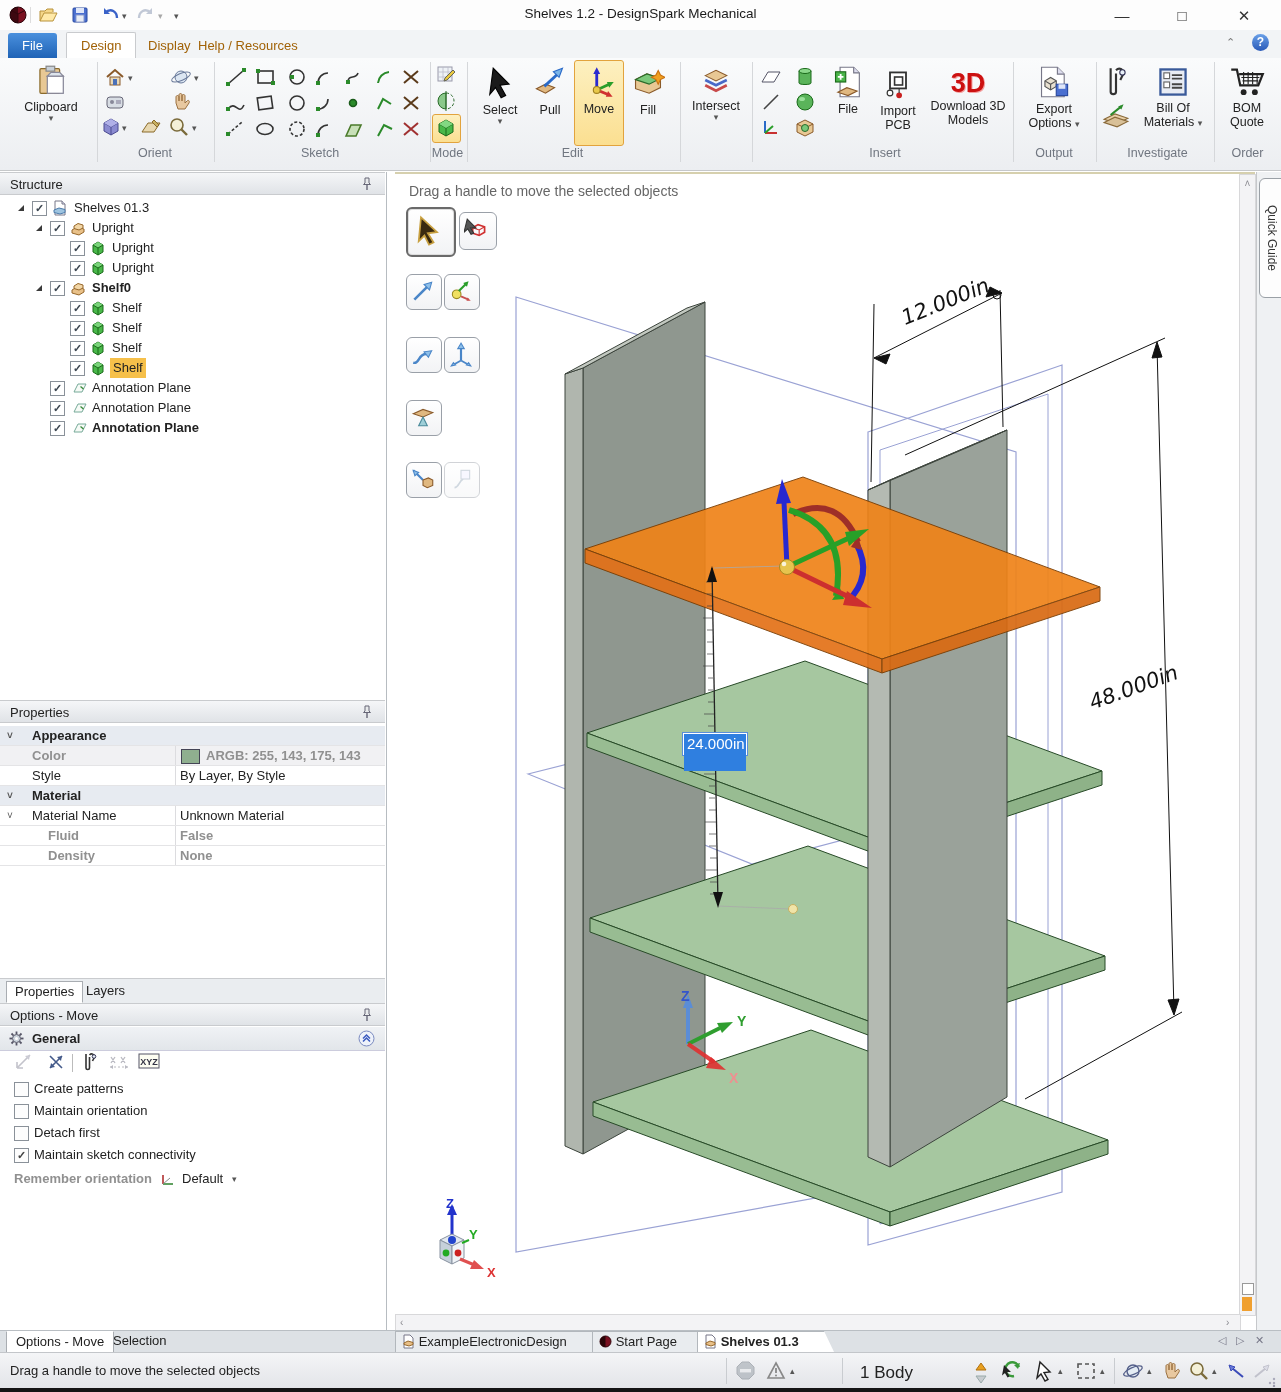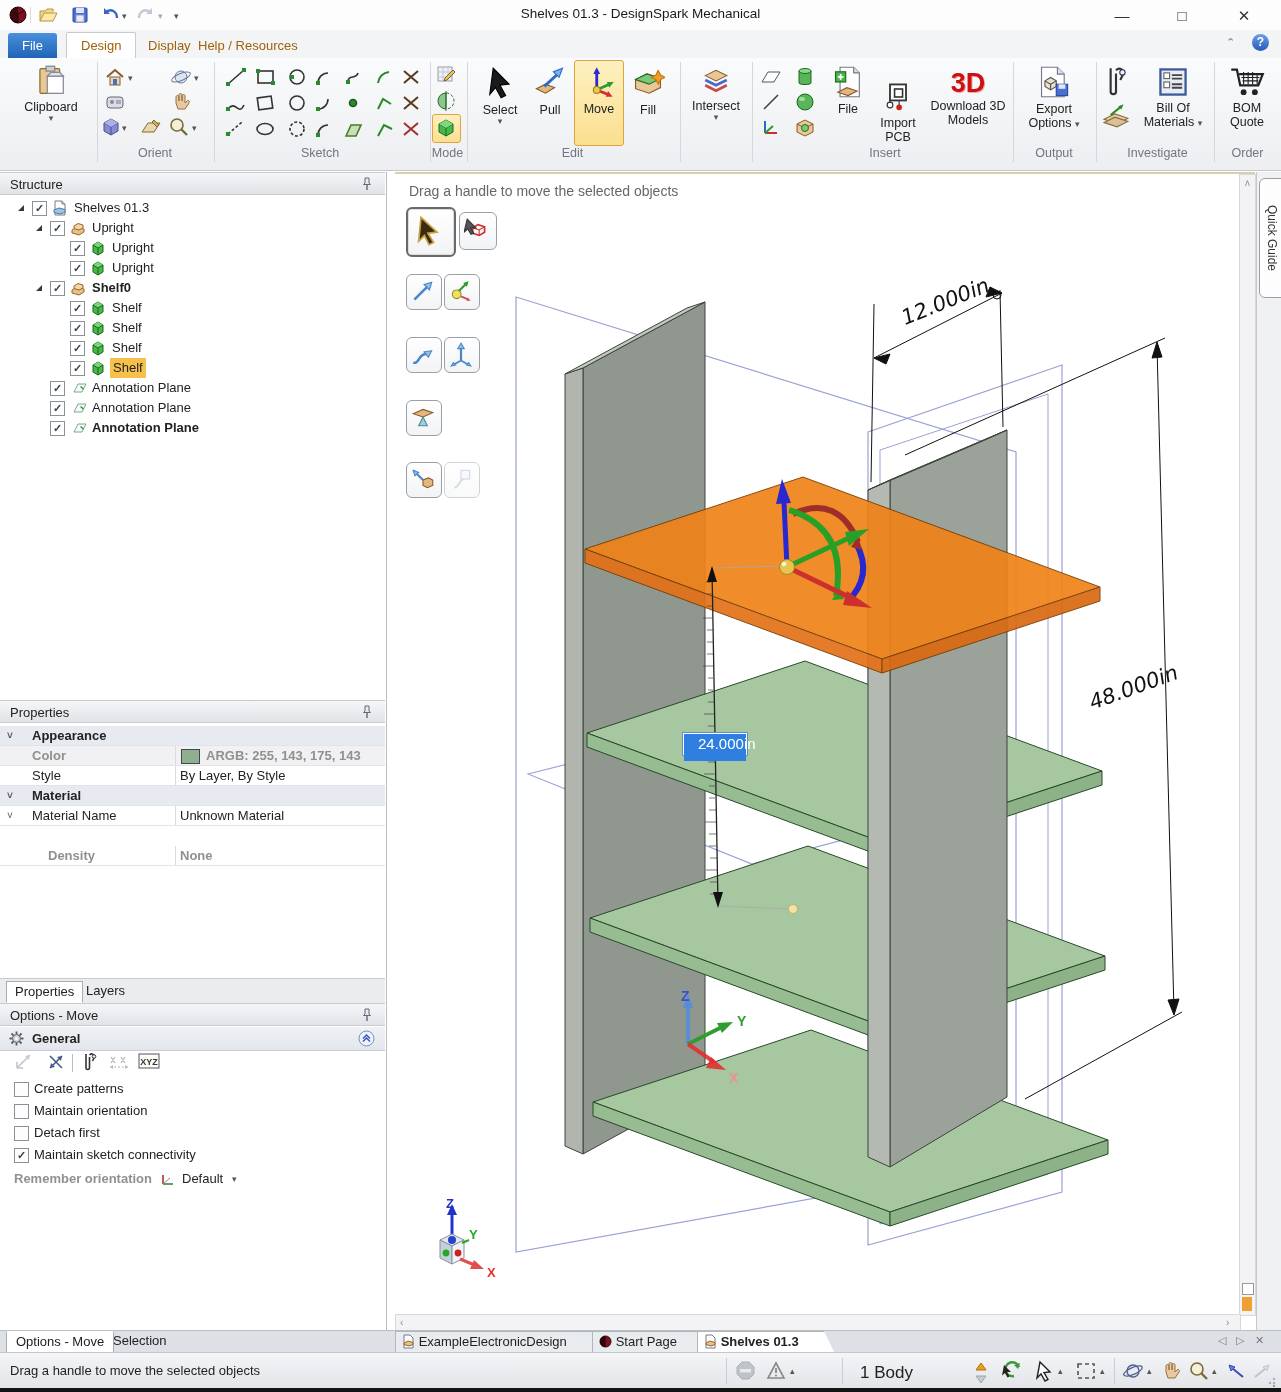--- a/index.html
+++ b/index.html
@@ -102,21 +102,21 @@
         <path d="M5 8c6-6 12-1 12 5" fill="none" stroke="#3a62c8" stroke-width="2.4"></path>
         <path d="M4 3v6h6z" fill="#3a62c8"></path>
       </svg>
     <div class="abs dd" style="left:122px;top:12px">▾</div>
     <svg class="abs qat-ico" style="left:136px;opacity:.45" viewBox="0 0 20 20">
         <path d="M15 8C9 2 3 7 3 13" fill="none" stroke="#7a8aa8" stroke-width="2.4"></path>
         <path d="M16 3v6h-6z" fill="#7a8aa8"></path>
       </svg>
     <div class="abs dd" style="left:158px;top:12px;opacity:.5">▾</div>
     <div class="abs dd" style="left:174px;top:12px">▾</div>
-    <div id="title-text" class="abs">Shelves 01.3 - DesignSpark Mechanical</div>
+    <div id="title-text" class="abs">Shelves 1.2 - DesignSpark Mechanical</div>
     <div class="abs winbtn" style="left:1100px">—</div>
     <div class="abs winbtn" style="left:1160px">□</div>
     <div class="abs winbtn" style="left:1222px">✕</div>
   </div>
 
   <div id="tabrow" class="abs">
     <div id="tab-file" class="abs mtab"><span>File</span></div>
     <div id="tab-design" class="abs mtab"><span>Design</span></div>
     <div class="abs mtab" style="left:134px"><span>Display</span></div>
     <div class="abs mtab" style="left:184px"><span>Help / Resources</span></div>
@@ -312,21 +312,21 @@
     <div class="abs bigbtn" style="left:826px;top:4px;width:44px;height:86px">
       <svg style="width:30px;height:34px;margin-top:3px" viewBox="0 0 26 30">
           <path d="M6 2h12l5 5v21H6z" fill="#fff" stroke="#778"></path>
           <path d="M18 2v5h5" fill="#dde" stroke="#778"></path>
           <rect x="2" y="6" width="9" height="9" fill="#4ab44a" stroke="#1a6a1a"></rect>
           <path d="M6.5 8v5M4 10.5h5" stroke="#fff" stroke-width="1.6"></path>
           <path d="M4 24l8-4 9 3-8 4z" fill="#e0b880" stroke="#8a5a2a"></path>
         </svg>
       <div>File</div>
     </div>
-    <div class="abs bigbtn" style="left:872px;top:20px;width:52px;height:92px">
+    <div class="abs bigbtn" style="left:872px;top:8px;width:52px;height:92px">
       <svg style="width:30px;height:32px;margin-top:3px" viewBox="0 0 26 28">
           <rect x="6" y="3" width="14" height="14" fill="#fff" stroke="#333" stroke-width="1.6"></rect>
           <rect x="10" y="7" width="7" height="7" fill="none" stroke="#333" stroke-width="1.4"></rect>
           <circle cx="6" cy="21" r="2.5" fill="#fff" stroke="#333"></circle>
           <circle cx="14" cy="23" r="2.5" fill="#c82020"></circle>
           <path d="M6 17v2M14 17v4" stroke="#333"></path>
         </svg>
       <div>Import</div>
       <div>PCB</div>
     </div>
@@ -533,20 +533,25 @@
     </div>
     <div class="abs prow sect" style="top:614px">
         <span class="chev">˅</span>
         <span class="plab">Material</span>
       </div>
     <div class="abs prow" style="top:634px">
         <span class="vline"></span>
         <span class="chev">˅</span>
       <span class="plab">Material Name</span>
       <span class="pval">Unknown Material</span>
+    </div>
+    <div class="abs prow" style="top:654px">
+        <span class="vline"></span>
+      <span class="plab gray" style="left:48px">Fluid</span>
+      <span class="pval gray">False</span>
     </div>
     <div class="abs prow" style="top:674px">
         <span class="vline"></span>
       <span class="plab gray" style="left:48px">Density</span>
       <span class="pval gray">None</span>
     </div>
     <div class="abs" style="top:806px;left:0;width:385px;height:24px;background:#eaedf0;border-top:1px solid #c9cbce">
       <div class="abs ptab active" style="left:6px"><span>Properties</span></div>
       <div class="abs ptab" style="left:78px"><span>Layers</span></div>
     </div>
@@ -835,21 +840,21 @@
         <path d="M462 1241l7-3" stroke="#22aa22" stroke-width="2"></path>
         <line x1="460" y1="1257" x2="477" y2="1264" stroke="#e05050" stroke-width="3"></line>
         <polygon points="484,1267 470,1267 474,1258" fill="#e05050"></polygon>
         <text x="446" y="1206" font-size="13" font-weight="bold" fill="#2233cc">Z</text>
         <text x="469" y="1237" font-size="13" font-weight="bold" fill="#22aa22">Y</text>
         <text x="487" y="1275" font-size="13" font-weight="bold" fill="#dd3333">X</text>
       </g>
     </svg>
 
     <div class="abs" style="left:287px;top:558px;width:66px;height:24px;background:#fff;border:1px solid #5a8ed8;box-sizing:border-box;padding:1px">
-      <div style="background:#2f7fe0;color:#fff;font-size:15px;height:27px;line-height:20px;padding-left:14px">24.000in</div>
+      <div style="background:#2f7fe0;color:#fff;font-size:15px;height:37px;line-height:20px;padding-left:3px">24.000in</div>
     </div>
 
     <div class="abs sbar" style="left:844px;top:0;width:15px;height:1140px">
       <div class="sarr" style="margin-top:3px">˄</div>
       <div class="abs" style="left:2px;top:1108px;width:10px;height:10px;background:#fff;border:1px solid #999"></div>
       <div class="abs" style="left:2px;top:1122px;width:10px;height:14px;background:#f0a030"></div>
     </div>
     <div class="abs sbar" style="left:0;top:1140px;width:844px;height:16px">
       <div class="abs sarr" style="left:4px;top:2px">‹</div>
       <div class="abs sarr" style="left:830px;top:2px">›</div>

